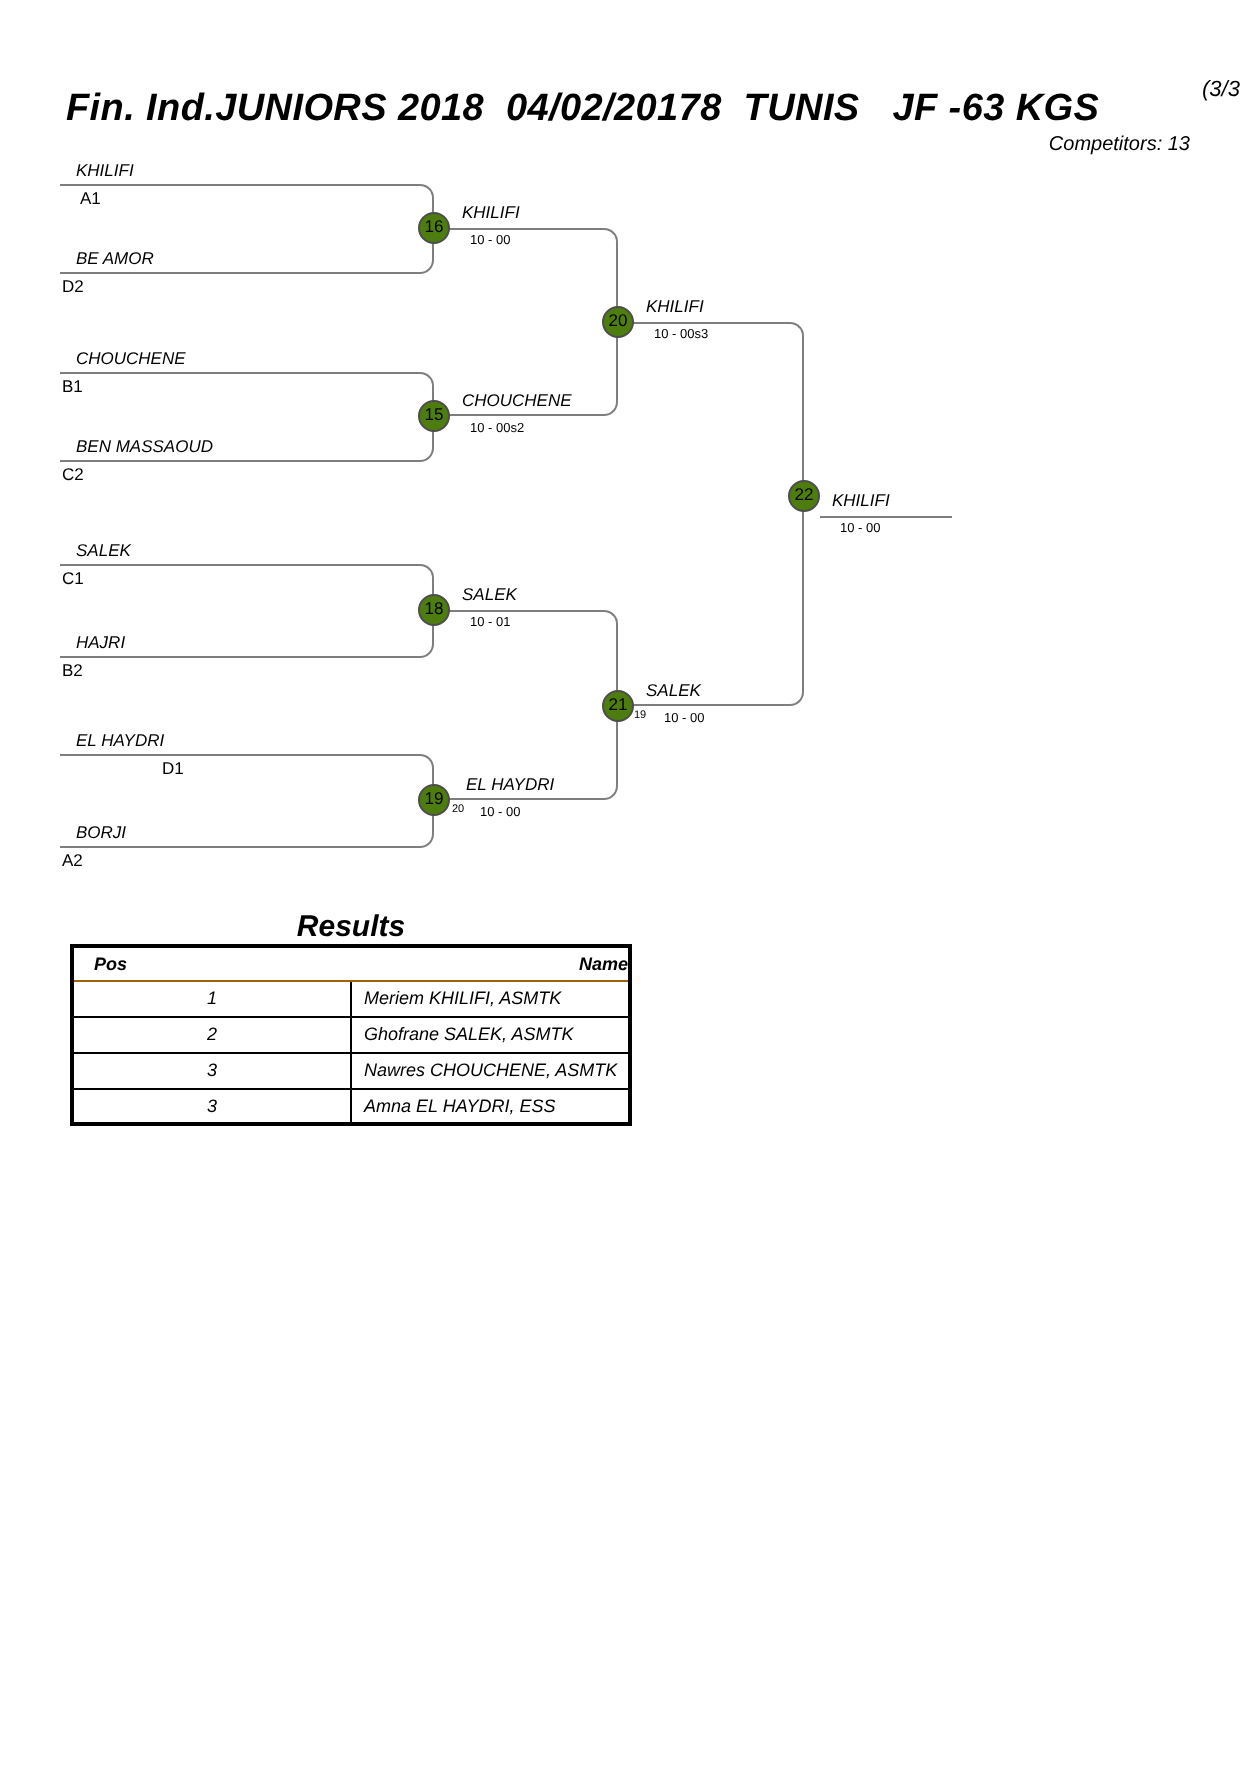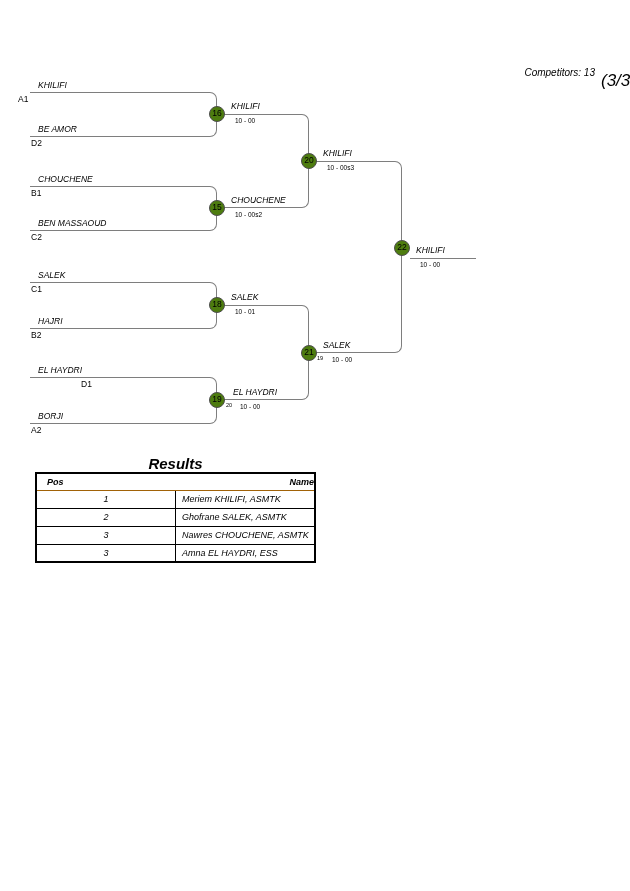--- a/index.html
+++ b/index.html
@@ -6,21 +6,21 @@
   body { background:#e8e8e8; font-family:"Liberation Sans", sans-serif; color:#000; }
   .page {
     position:relative; width:630px; height:891px; background:#ffffff;
     margin:0 auto; overflow:hidden;
   }
   .title {
     position:absolute; left:33px; top:44px; font-size:19px; font-weight:bold;
     font-style:italic; letter-spacing:0.2px; white-space:pre;
   }
   .pagenum {
-    position:absolute; left:601px; top:39px; font-size:17px; font-style:italic; white-space:nowrap;margin-top:32px;
+    position:absolute; left:601px; top:39px; font-size:11px; font-style:italic; white-space:nowrap;
   }
   .competitors {
     position:absolute; right:35px; top:67px; font-size:10px; font-style:italic;
   }
   
   .conn { position:absolute; border:0 solid #7e7e7e; }
   .pair  { border-top-width:1.5px; border-right-width:1.5px; border-bottom-width:1.5px;
            border-top-right-radius:7px; border-bottom-right-radius:7px; }
   .up    { border-top-width:1.5px; border-right-width:1.5px; border-top-right-radius:7px; }
   .down  { border-bottom-width:1.5px; border-right-width:1.5px; border-bottom-right-radius:7px; }
@@ -47,25 +47,26 @@
   .hdr-pos { position:absolute; left:10px; top:50%; transform:translateY(-50%); }
   .hdr-name { display:block; margin-left:28px; text-align:right; }
   td.pos-cell { width:28px; text-align:center; }
   td.name-cell { padding-left:6px; }
 </style>
 </head>
 <body>
 
 <div class="page">
 
+  <div class="title">Fin. Ind.JUNIORS 2018  04/02/20178  TUNIS   JF -63 KGS</div>
   <div class="pagenum">(3/3</div>
   <div class="competitors">Competitors: 13</div>
 
   <div class="p-name" style="left:38px; top:80px;">KHILIFI</div>
-  <div class="seed" style="left:18px; top:94px;text-align:center;">A1</div>
+  <div class="seed" style="left:40px; top:94px;text-align:center;">A1</div>
   <div class="p-name" style="left:38px; top:124px;text-align:right;">BE AMOR</div>
   <div class="seed" style="left:31px; top:138px;">D2</div>
   <div class="p-name" style="left:38px; top:174px;">CHOUCHENE</div>
   <div class="seed" style="left:31px; top:188px;">B1</div>
   <div class="p-name" style="left:38px; top:218px;">BEN MASSAOUD</div>
   <div class="seed" style="left:31px; top:232px;">C2</div>
   <div class="p-name" style="left:38px; top:270px;">SALEK</div>
   <div class="seed" style="left:31px; top:284px;">C1</div>
   <div class="p-name" style="left:38px; top:316px;">HAJRI</div>
   <div class="seed" style="left:31px; top:330px;">B2</div>

